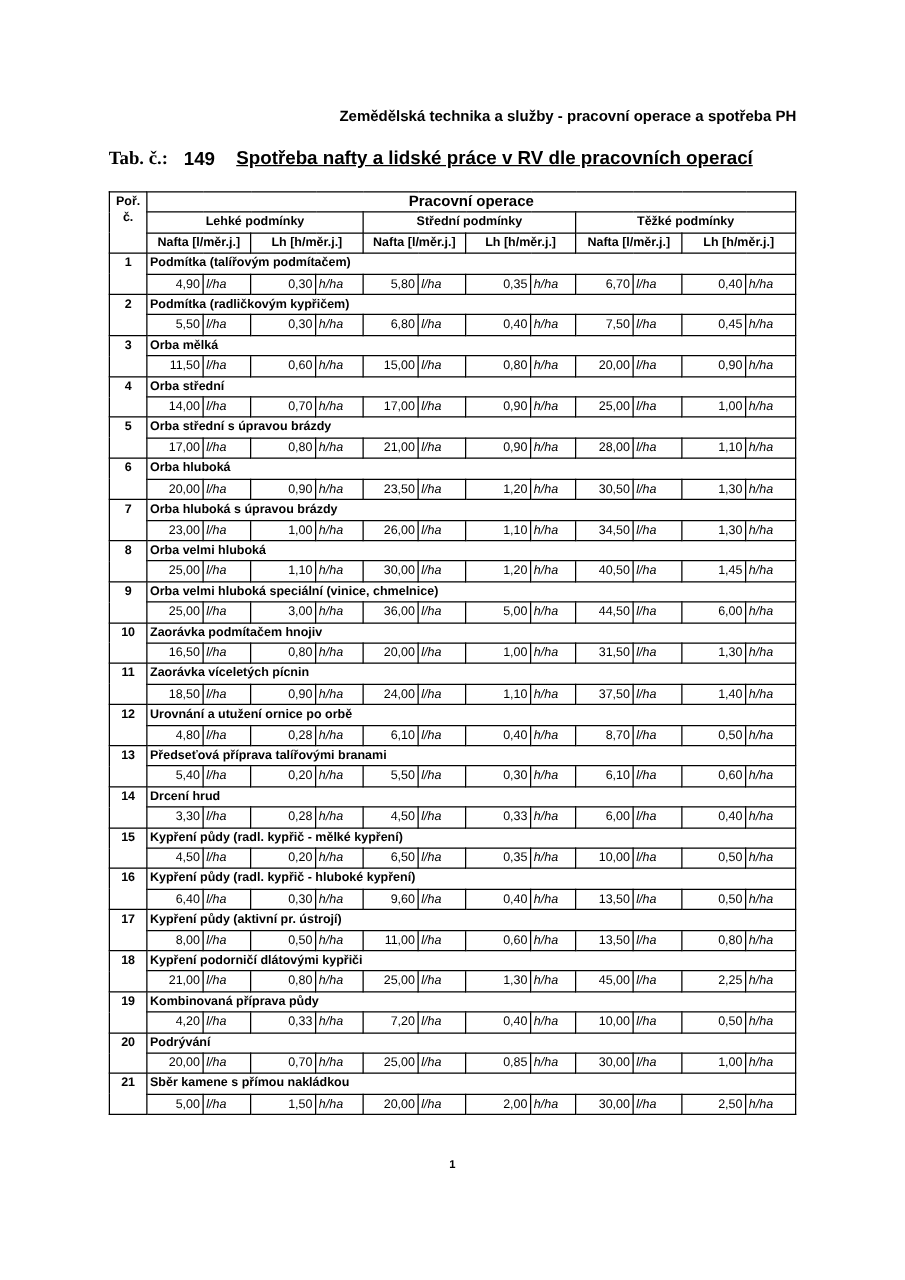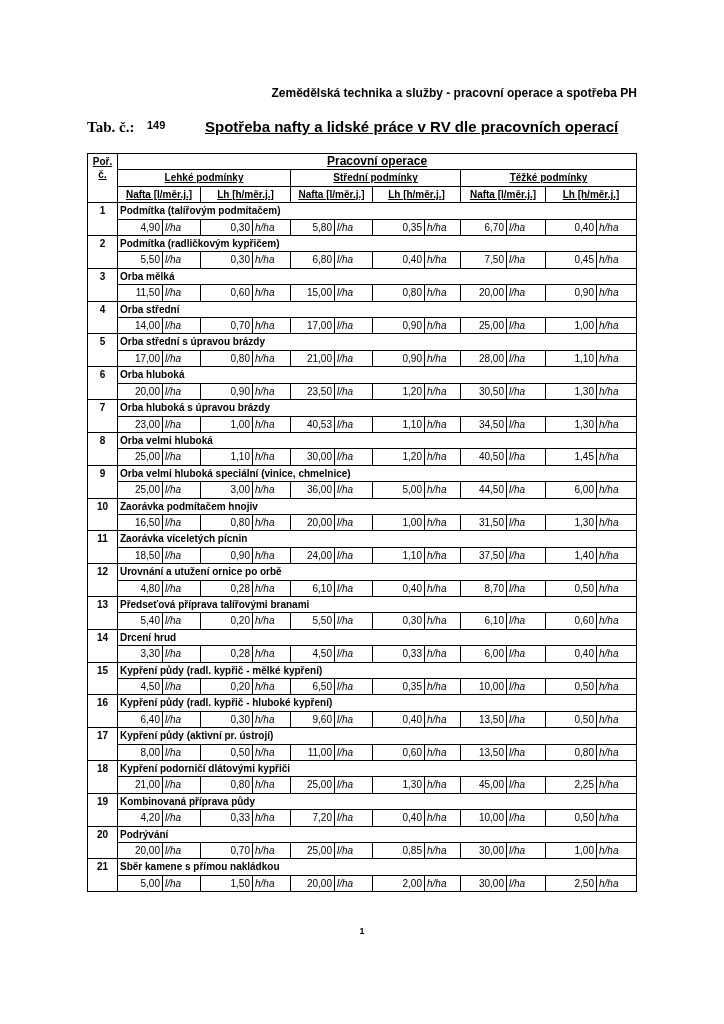--- a/index.html
+++ b/index.html
@@ -1,23 +1,23 @@
 <!DOCTYPE html>
 <html><head>
 <meta charset="utf-8">
 <style>
   html, body { margin:0; padding:0; background:#ffffff; }
   body { width:724px; height:1024px; position:relative; font-family:"Liberation Sans", sans-serif; color:#000; overflow:hidden; }
   .doc-header { position:absolute; top:86px; right:87px; font-size:12px; font-weight:bold; white-space:nowrap; }
   .tab-label { position:absolute; top:119px; left:87px; font-size:15px; font-weight:bold; white-space:nowrap;font-family:Liberation Serif, serif; }
-  .tab-num { position:absolute; top:119px; left:147px; font-size:11px; font-weight:bold; }
-  .tab-title { position:absolute; top:118px; left:189px; font-size:15px; font-weight:bold; text-decoration:underline; white-space:nowrap;margin-left:16px; }
+  .tab-num { position:absolute; top:119px; left:147px; font-size:15px; font-weight:bold; }
+  .tab-title { position:absolute; top:118px; left:189px; font-size:15px; font-weight:bold; text-decoration:underline; white-space:nowrap; }
   table.main { position:absolute; top:153px; left:87px; width:549px; border-collapse:collapse; table-layout:fixed; font-size:10px; }
   table.main td { border:1px solid #000; padding:0 2px; height:15.4px; line-height:15.4px; white-space:nowrap; overflow:hidden; }
-  table.main tr.hdr td { font-weight:bold; text-align:center;text-decoration:underline; }
+  table.main tr.hdr td { font-weight:bold; text-align:center; }
   td.h-por { font-weight:bold; text-align:center; vertical-align:top; line-height:13px !important; padding-top:1px !important; }
   td.h-ops { font-size:12px;margin-top:19px; }
   td.num { font-weight:bold; text-align:center; vertical-align:top; border-bottom:1.5px solid #000; }
   td.op { font-weight:bold; text-align:left;margin-top:47px; }
   td.val { text-align:right; border-right:1px solid #000; }
   td.unit { font-style:italic; text-align:left; }
   tr.vals td { border-bottom:1.5px solid #000; }
   table.main { border:1.5px solid #000; }
   .page-num { position:absolute; top:926px; left:0; width:724px; text-align:center; font-size:9px; font-weight:bold; }
 </style>
@@ -176,21 +176,21 @@
       </tr>
       <tr>
         <td rowspan="2" class="num">7</td>
         <td colspan="12" class="op">Orba hluboká s úpravou brázdy</td>
       </tr>
       <tr class="vals">
         <td class="val">23,00</td>
         <td class="unit">l/ha</td>
         <td class="val">1,00</td>
         <td class="unit">h/ha</td>
-        <td class="val">40,53</td>
+        <td class="val">26,00</td>
         <td class="unit">l/ha</td>
         <td class="val">1,10</td>
         <td class="unit">h/ha</td>
         <td class="val">34,50</td>
         <td class="unit">l/ha</td>
         <td class="val">1,30</td>
         <td class="unit">h/ha</td>
       </tr>
       <tr>
         <td rowspan="2" class="num">8</td>

